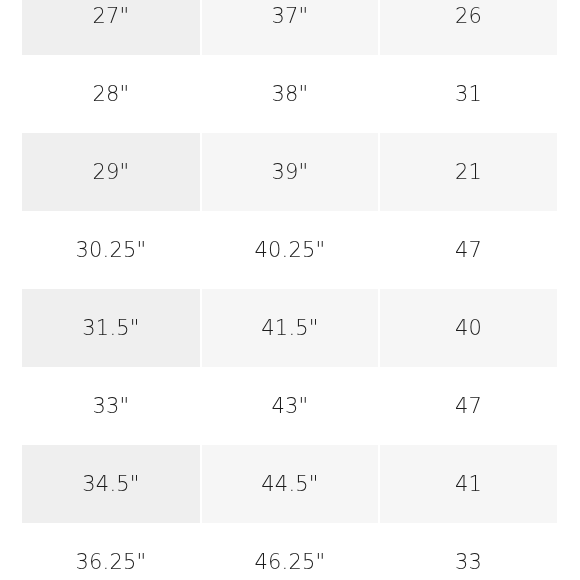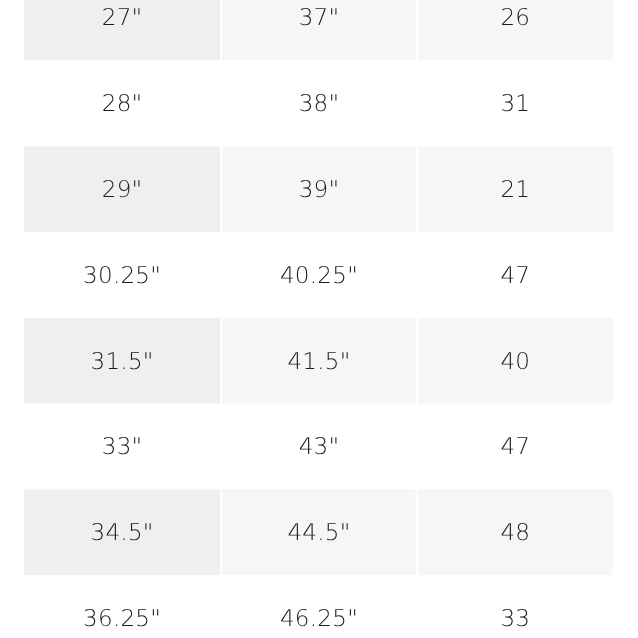--- a/index.html
+++ b/index.html
@@ -136,21 +136,21 @@
           <td class="spacer"></td>
           <td class="col3-cell">47</td>
           <td class="spacer"></td>
         </tr>
         <tr class="row-shaded">
           <td class="spacer"></td>
           <td class="c1-cell">34.5"</td>
           <td class="spacer"></td>
           <td class="c2-cell">44.5"</td>
           <td class="spacer"></td>
-          <td class="col3-cell">48</td>
+          <td class="col3-cell">41</td>
           <td class="spacer"></td>
         </tr>
         <tr>
           <td class="spacer"></td>
           <td class="c1-cell">36.25"</td>
           <td class="spacer"></td>
           <td class="c2-cell">46.25"</td>
           <td class="spacer"></td>
           <td class="col3-cell">33</td>
           <td class="spacer"></td>

